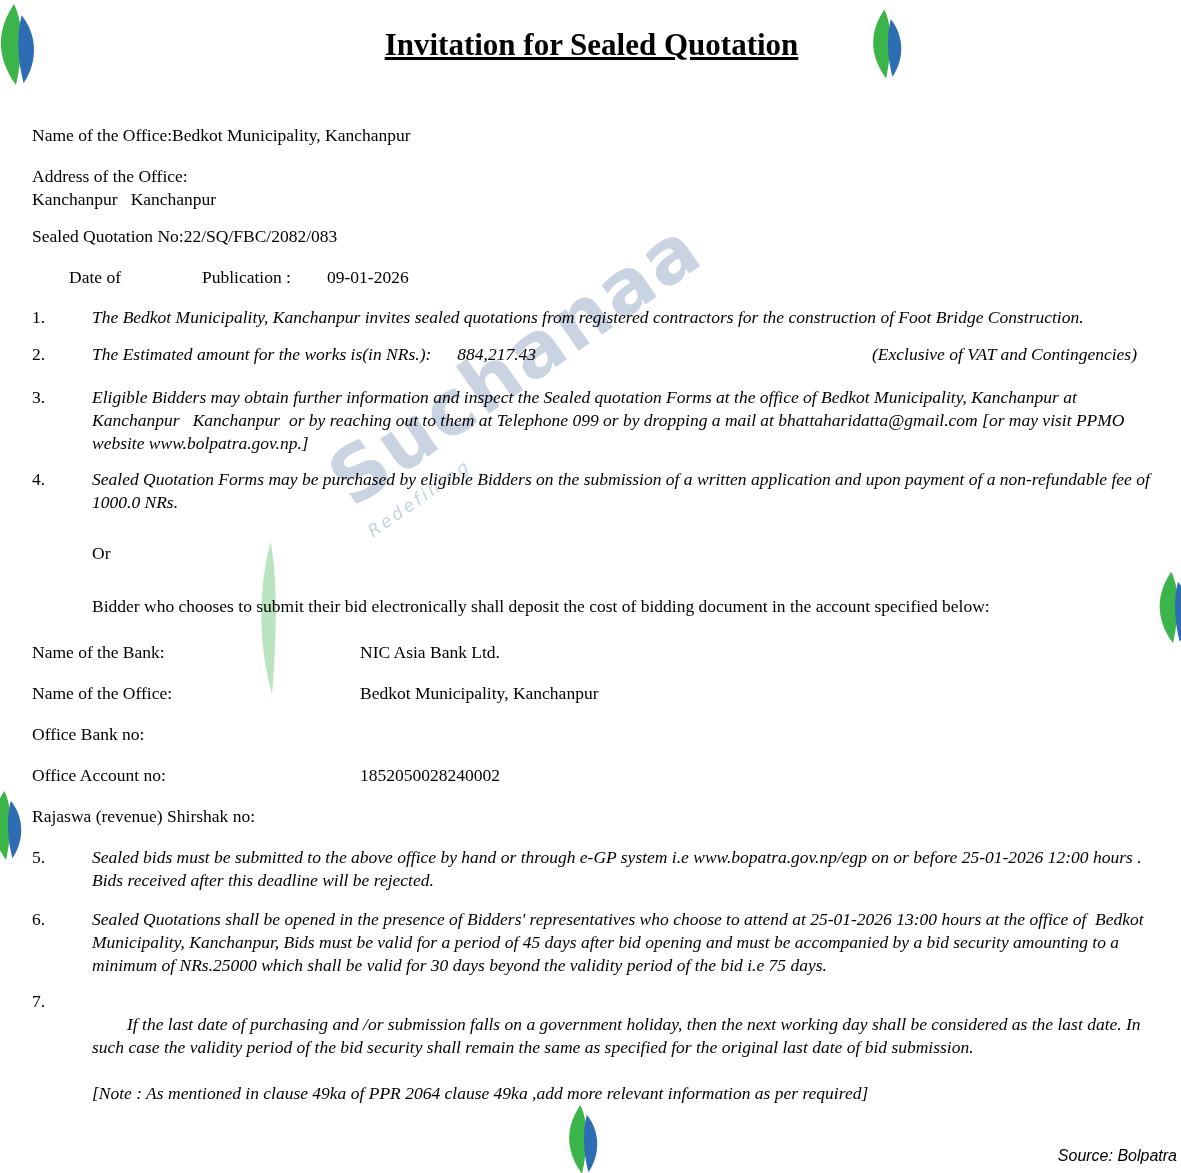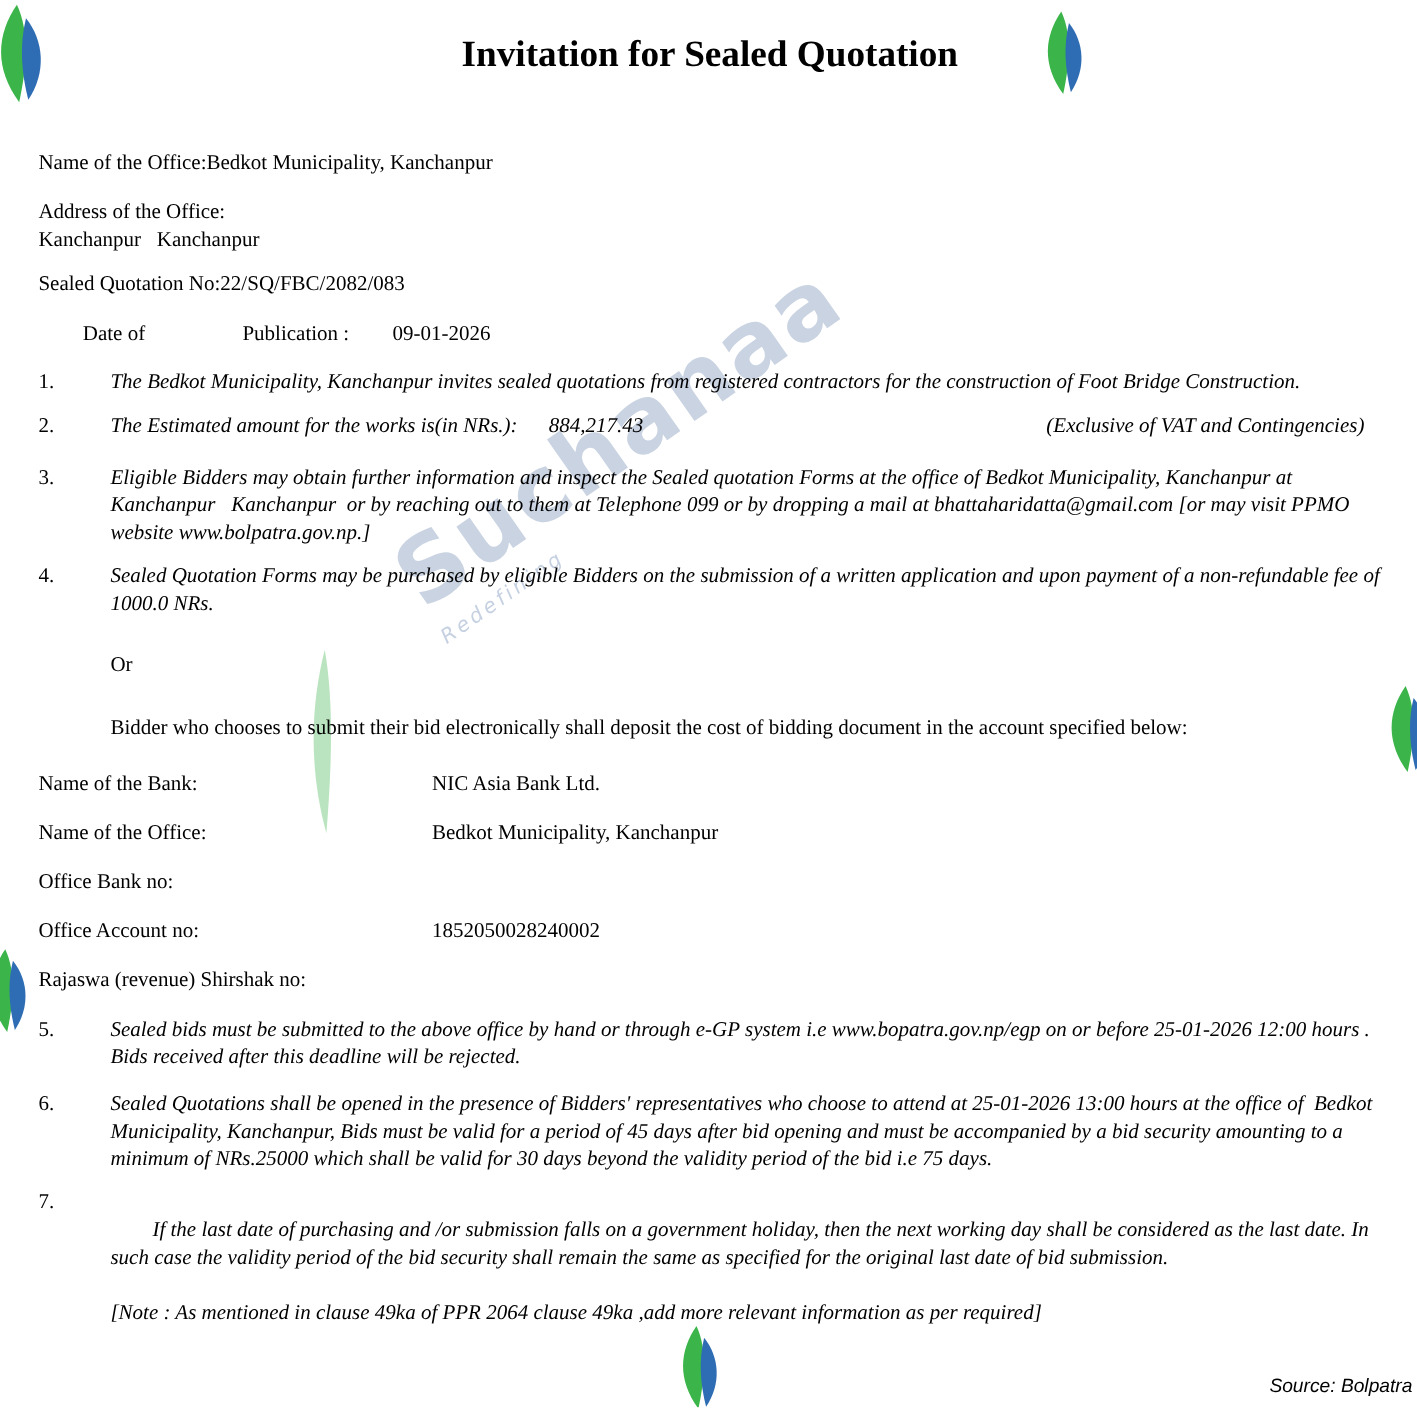--- a/index.html
+++ b/index.html
@@ -4,21 +4,21 @@
 <style>
   html,body { margin:0; padding:0; background:#fff; }
   .page {
     position:relative; width:1181px; height:1173px;
     background:#ffffff; overflow:hidden;
     font-family:"Liberation Serif", serif; color:#000;
     font-size:17.5px; line-height:23px;
   }
   .content { position:relative; z-index:2; padding:24px 30px 0 32px; }
   h1.title {
-    margin:0; text-align:center; font-size:31px; line-height:42px; font-weight:bold;
+    margin:0; text-align:center; font-size:31px; line-height:42px; font-weight:bold;text-decoration:underline;
   }
   p { margin:0; }
   .pre { white-space:pre-wrap; }
   .office-line { margin-top:58px; }
   .addr-label { margin-top:18px; }
   .addr-value { display:block; }
   .quot-line { margin-top:14px; }
   .date-line { margin-top:18px; }
   .date-line .dl1 { display:inline-block; width:133px;margin-left:37px; }
   .date-line .dl2 { display:inline-block; width:125px; }

